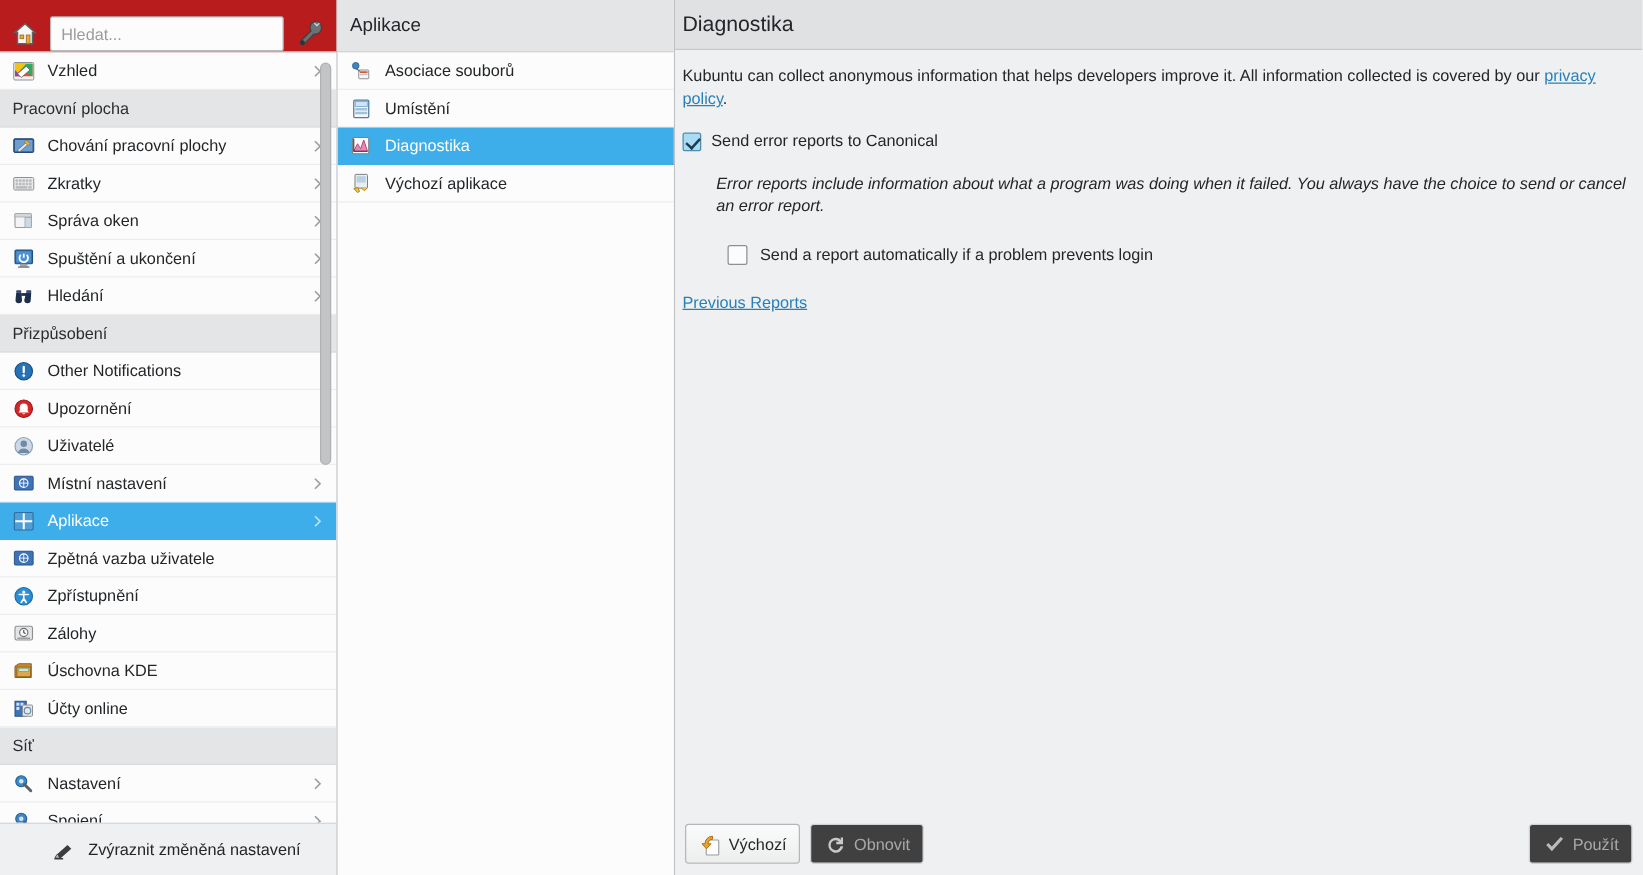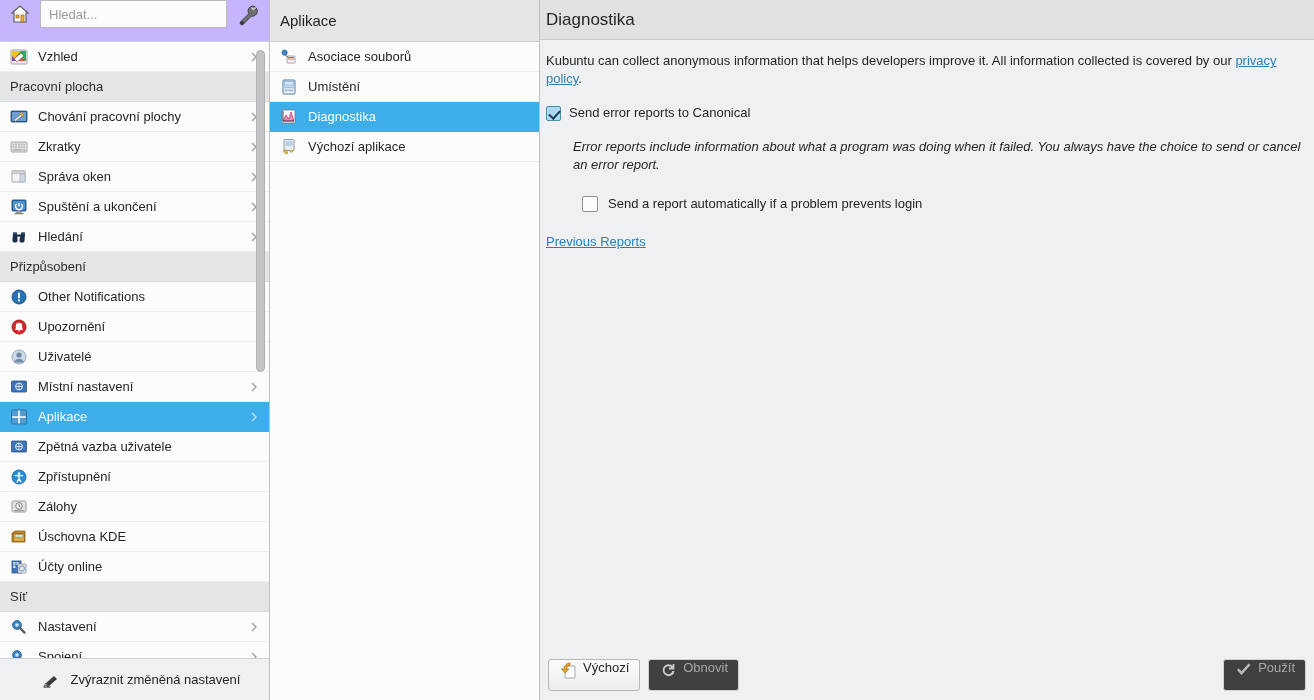--- a/index.html
+++ b/index.html
@@ -16,22 +16,22 @@
   
   .sidebar {
     width: 270px; height: 700px;
     background: #fcfcfc;
     display: flex; flex-direction: column;
     position: relative;
     border-right: 1px solid #bfc0c2;
   }
   .sidebar-top {
     height: 42px; min-height: 42px;
-    background: #c4b5fd;
-    display: flex; align-items: flex-start;
+    background: #b91c1c;
+    display: flex; align-items: flex-end;
     padding: 0 6px;
     gap: 6px;
     border-bottom: 1px solid #cfd0d2;
   }
   .home-btn {
     width: 28px; height: 28px;
     display: flex; align-items: center; justify-content: center;
     cursor: pointer; border-radius: 2px;
   }
   .search-box {
@@ -191,21 +191,21 @@
 
   .main-foot {
     height: 50px; min-height: 50px;
     display: flex; align-items: center;
     padding: 0 8px;
     gap: 8px;
     background: #eff0f1;
   }
   .btn {
     height: 32px;
-    display: inline-flex; 
+    display: inline-flex; align-items: center;
     gap: 6px; padding: 0 10px;
     border: 1px solid #b6b7b9;
     border-radius: 3px;
     background: linear-gradient(to bottom, #fbfbfb, #eceded);
     font-size: 13px; color: #232629;
     cursor: pointer;
   }
   .btn.disabled {
     color: #a6a8aa;
     border-color: #d2d3d5;

